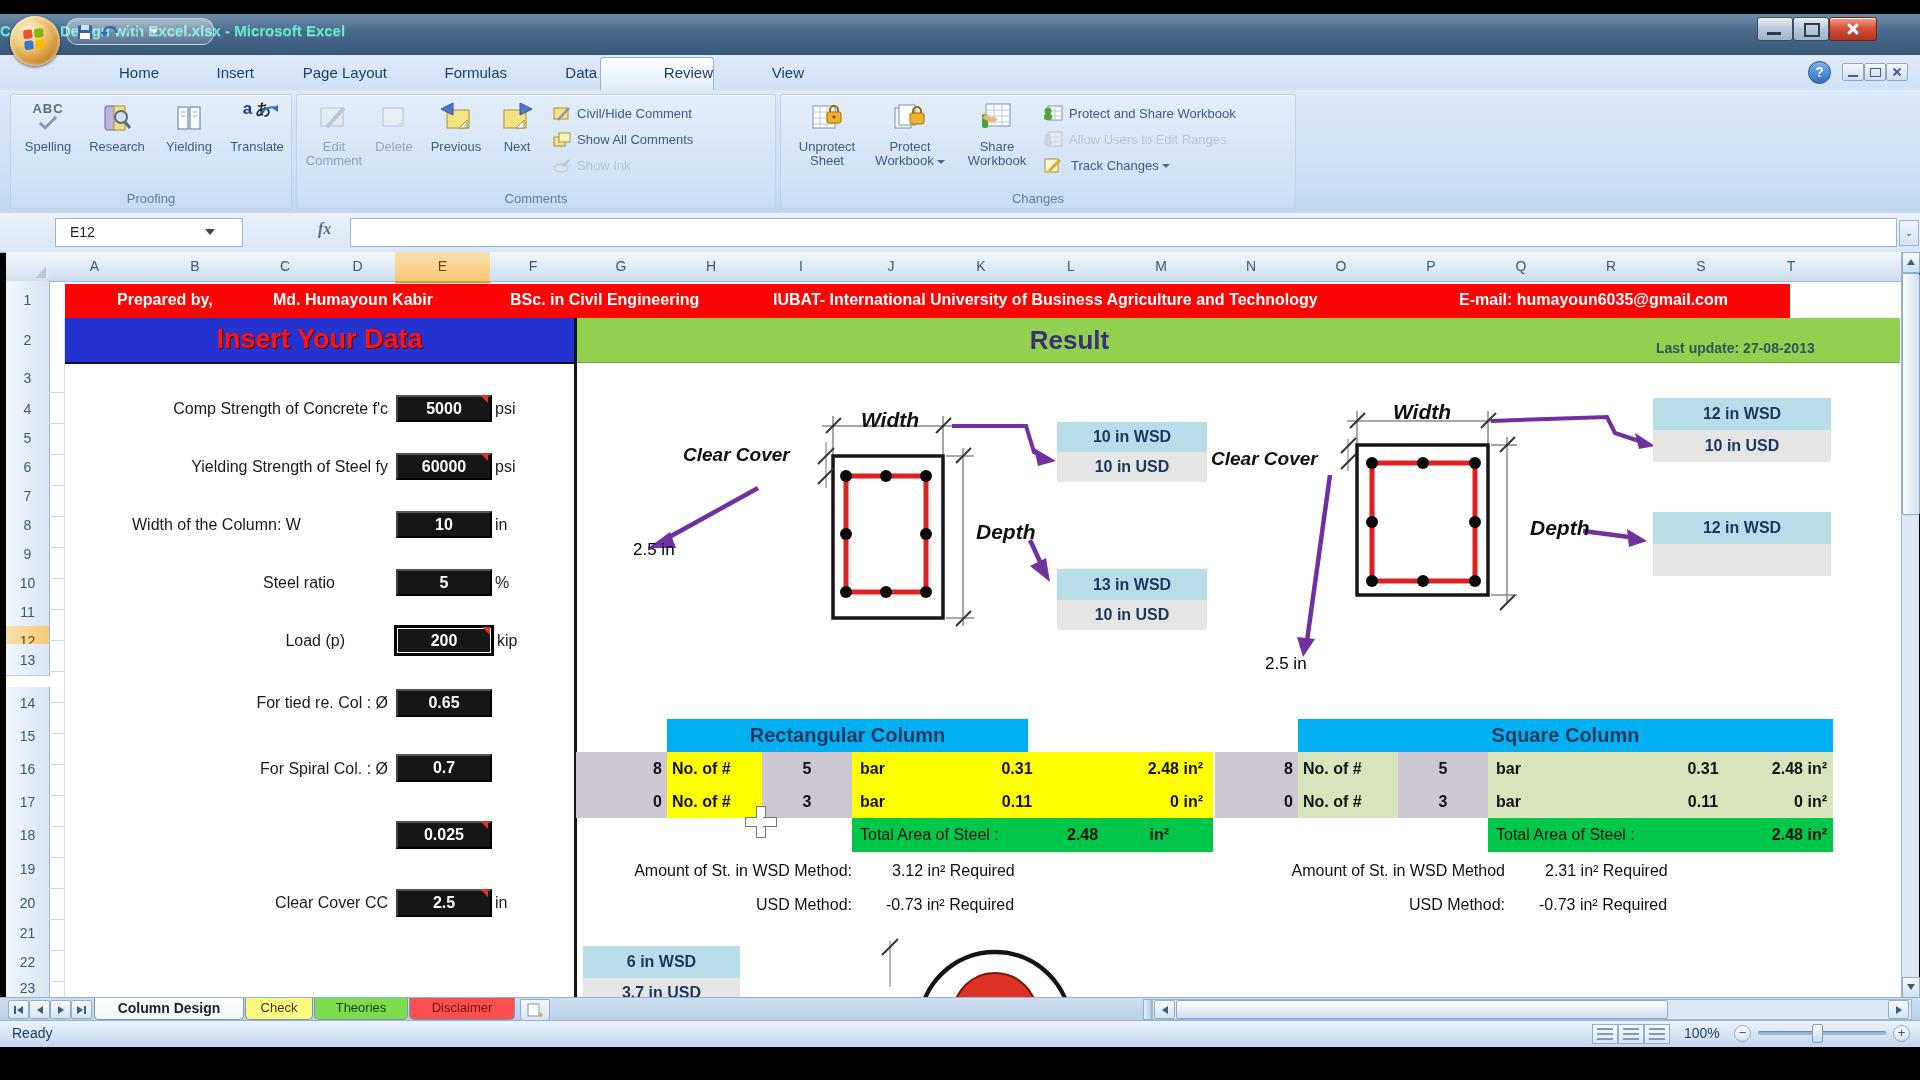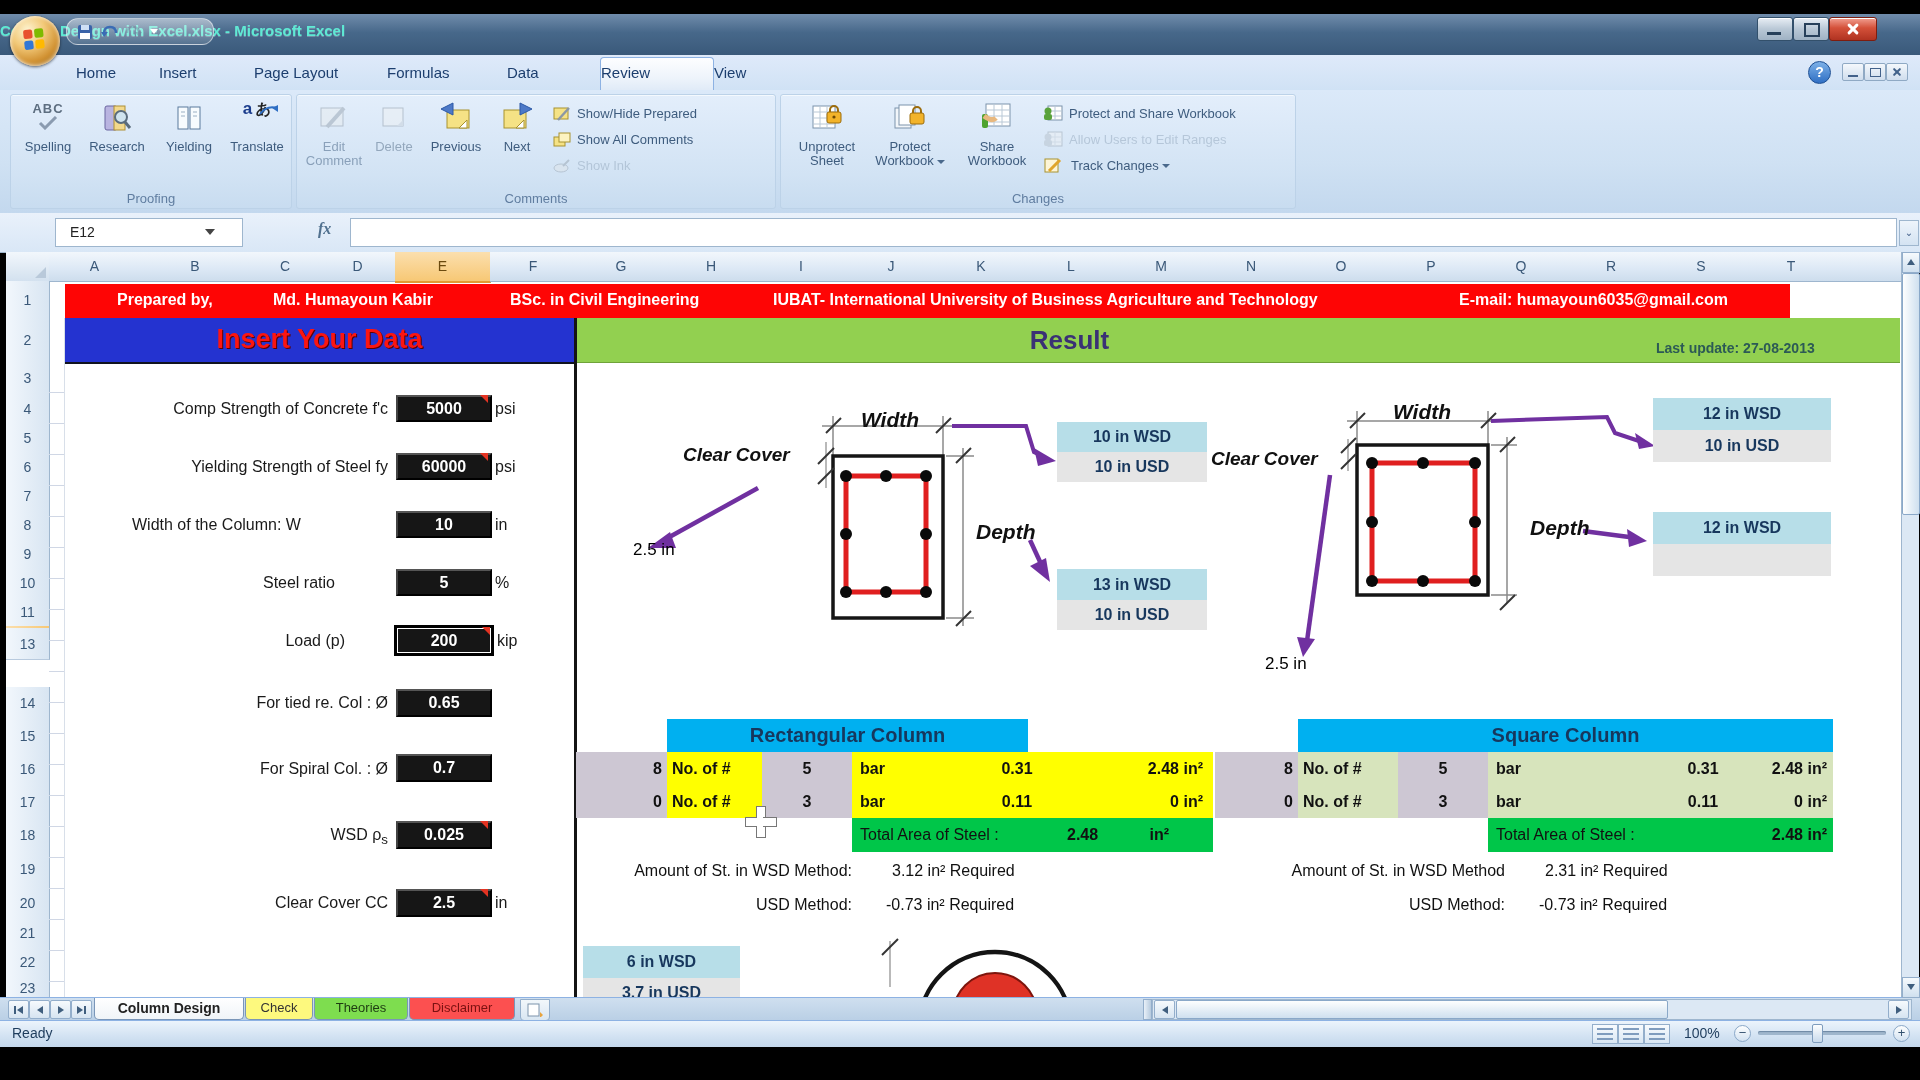--- a/index.html
+++ b/index.html
@@ -14,21 +14,21 @@
   #orb .lg i{position:absolute;width:9px;height:9px;border-radius:2px;}
   #qat{left:66px;top:18px;width:126px;height:25px;border-radius:12px;background:linear-gradient(rgba(255,255,255,.45),rgba(255,255,255,.12));border:1px solid rgba(255,255,255,.5);display:flex;align-items:center;gap:7px;padding:0 10px;}
   .tbtn{top:17px;height:22px;border-radius:3px;border:1px solid #33506b;background:linear-gradient(#e8eef5,#b9c8d6 50%,#9fb2c4);box-shadow:inset 0 1px 0 #fff;}
   .tbtn .mn{position:absolute;left:9px;bottom:5px;width:14px;height:3px;background:#27405a;}
   .tbtn .mx{position:absolute;left:10px;top:5px;width:12px;height:10px;border:2px solid #27405a;}
   #btn-close{background:linear-gradient(#f2a092,#d4513a 45%,#b03321);border:1px solid #7e1d0f;}
   .xg{position:absolute;left:50%;top:50%;width:14px;height:3px;background:#fff;border-radius:2px;}
   .x1{transform:translate(-50%,-50%) rotate(45deg);} .x2{transform:translate(-50%,-50%) rotate(-45deg);}
   
   #tabrow{left:0;top:55px;width:1920px;height:35px;background:linear-gradient(#dfeafa,#d0e2f5);}
-  .rtab{top:59px;height:28px;line-height:28px;text-align:left;font-size:15px;color:#1c3e6e;border-radius:4px 4px 0 0;}
+  .rtab{top:59px;height:28px;line-height:28px;text-align:right;font-size:15px;color:#1c3e6e;border-radius:4px 4px 0 0;}
   .rtab.active{background:linear-gradient(#fdfeff,#eef4fb 60%,#dfeaf7);border:1px solid #8db2e3;border-bottom:none;color:#1c3e6e;top:57px;height:33px;line-height:30px;}
   .whelp{border-radius:50%;background:linear-gradient(#7db1e8,#2f6fc4);color:#fff;font-weight:bold;text-align:center;font-size:14px;line-height:21px;border:1px solid #1d4f93;}
   .wmini{background:linear-gradient(#f4f8fc,#cfdded);border:1px solid #8fa9c4;border-radius:2px;}
   
   #ribbon{left:0;top:90px;width:1920px;height:123px;background:linear-gradient(#dbe9f9,#cfe1f3 60%,#c3d8ee);border-bottom:1px solid #8db2e3;}
   .group{top:94px;height:113px;border:1px solid #bcd2e8;border-radius:3px;background:linear-gradient(#e3eefb,#d2e3f4 70%,#c8dcf0);box-shadow:inset 0 1px 0 #f4f9fe;}
   .glabel{position:absolute;left:0;bottom:2px;width:100%;text-align:center;font-size:13px;color:#607da0;}
   .gbtn{position:absolute;top:5px;text-align:center;font-size:13px;color:#3e5c7e;line-height:14px;}
   .gbtn .ic{display:block;margin:2px auto 4px;}
   .sbtn{position:absolute;height:24px;font-size:13px;color:#3e5c7e;display:flex;align-items:center;gap:6px;white-space:nowrap;}
@@ -252,21 +252,21 @@
             <polygon points="20,1 20,13 32,7" fill="#4d79c7" stroke="#2c59a7"></polygon>
           </svg>
       </span>
       <span>Next</span>
     </div>
     <div class="sbtn" style="left:256px;top:6px;">
       <svg width="18" height="15">
           <rect x="1" y="2" width="14" height="11" fill="#f5e285" stroke="#a8922e"></rect>
           <line x1="5" y1="14" x2="16" y2="2" stroke="#8c98a4" stroke-width="2.5"></line>
         </svg>
-      <span>Show/Hide Prepared</span>
+      <span>Civil/Hide Comment</span>
     </div>
     <div class="sbtn" style="left:256px;top:32px;">
       <svg width="18" height="15">
           <rect x="1" y="5" width="11" height="9" fill="#f5e285" stroke="#a8922e"></rect>
           <rect x="6" y="1" width="11" height="9" fill="#fdf3c0" stroke="#a8922e"></rect>
         </svg>
       <span>Show All Comments</span>
     </div>
     <div class="sbtn dim" style="left:256px;top:58px;">
       <svg width="18" height="15">
@@ -380,21 +380,21 @@
   <div class="abs rh" actable="true" style="top:362px;height:32px;">3</div>
   <div class="abs rh" style="top:394px;height:29px;">4</div>
   <div class="abs rh" style="top:423px;height:29px;">5</div>
   <div class="abs rh" style="top:452px;height:29px;">6</div>
   <div class="abs rh" style="top:481px;height:29px;">7</div>
   <div class="abs rh" style="top:510px;height:29px;">8</div>
   <div class="abs rh" style="top:539px;height:29px;">9</div>
   <div class="abs rh" style="top:568px;height:29px;">10</div>
   <div class="abs rh" style="top:597px;height:29px;text-align:center;">11</div>
   <div class="abs rh sel" style="top:626px;height:30px;">12</div>
-  <div class="abs rh" style="top:628px;height:31px;">13</div>
+  <div class="abs rh" style="top:644px;height:31px;">13</div>
   <div class="abs rh" style="top:687px;height:32px;">14</div>
   <div class="abs rh" style="top:719px;height:33px;">15</div>
   <div class="abs rh" style="top:752px;height:33px;">16</div>
   <div class="abs rh" style="top:785px;height:33px;">17</div>
   <div class="abs rh" style="top:818px;height:34px;">18</div>
   <div class="abs rh" style="top:852px;height:34px;">19</div>
   <div class="abs rh" style="top:886px;height:34px;">20</div>
   <div class="abs rh" style="top:920px;height:26px;">21</div>
   <div class="abs rh" style="top:946px;height:32px;">22</div>
   <div class="abs rh" style="top:978px;height:19px;">23</div>
@@ -440,21 +440,20 @@
   <div class="abs blackbox" style="left:394px;top:625px;width:94px;height:25px;line-height:25px;border:3px solid #000;box-shadow:0 0 0 1px #fff inset;">200</div>
   <div class="abs rtri" style="left:482px;top:627px;"></div>
   <div class="abs unit" style="left:497px;top:626px;line-height:30px;">kip</div>
 
   <div class="abs flabel nw" style="left:110px;top:687px;width:278px;line-height:32px;">For tied re. Col : Ø</div>
   <div class="abs blackbox" style="left:396px;top:689px;width:92px;height:24px;line-height:24px;">0.65</div>
 
   <div class="abs flabel nw" style="left:110px;top:752px;width:278px;line-height:33px;">For Spiral Col. : Ø</div>
   <div class="abs blackbox" style="left:396px;top:754px;width:92px;height:24px;line-height:24px;">0.7</div>
 
-  <div class="abs flabel nw" style="left:110px;top:818px;width:278px;line-height:34px;"><span>WSD ρ</span><sub>s</sub></div>
   <div class="abs blackbox" style="left:396px;top:821px;width:92px;height:24px;line-height:24px;">0.025</div>
   <div class="abs rtri" style="left:480px;top:821px;"></div>
 
   <div class="abs flabel nw" style="left:110px;top:886px;width:278px;line-height:34px;">Clear Cover   CC</div>
   <div class="abs blackbox" style="left:396px;top:889px;width:92px;height:24px;line-height:24px;">2.5</div>
   <div class="abs rtri" style="left:480px;top:889px;"></div>
   <div class="abs unit" style="left:495px;top:886px;line-height:34px;">in</div>
 
 
   <svg class="abs" style="left:590px;top:390px;" width="620" height="250">

